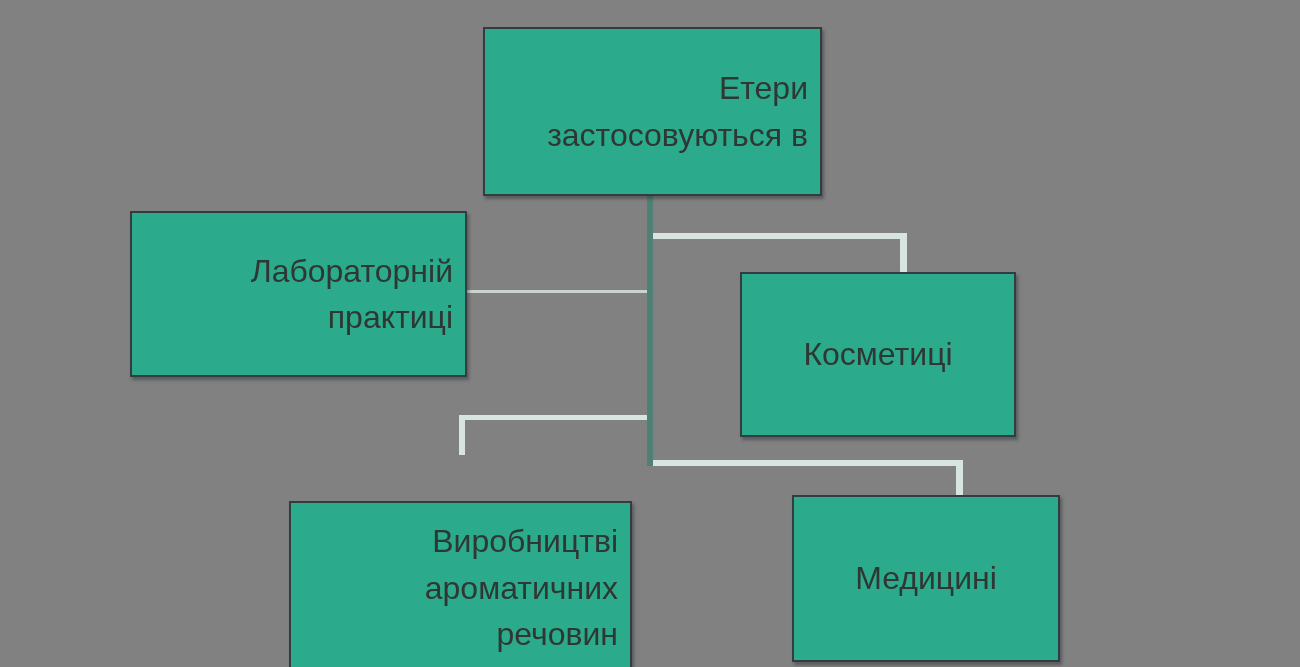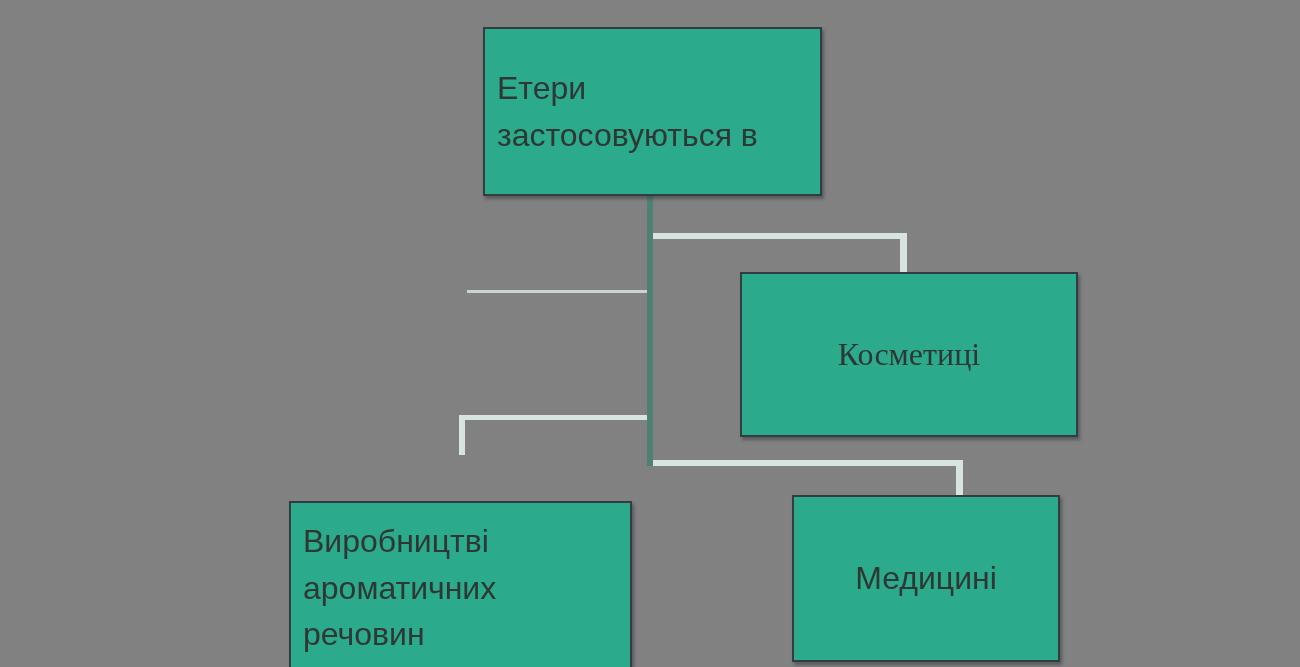--- a/index.html
+++ b/index.html
@@ -15,21 +15,21 @@
     overflow:hidden;
   }
   .node{
     position:absolute;
     background:var(--box_fill,#2bab8b);
     border:2px solid var(--box_border,#333d40);
     box-shadow:2px 3px 3px rgba(40,45,50,0.45);
     display:flex;
     align-items:center;
     justify-content:center;
-    text-align:left;
+    text-align:right;
     color:var(--text,#2f3735);
     font-size:32px;
     line-height:1.45;
     padding:0 12px;
     box-sizing:border-box;
   }
   .conn{position:absolute;}
   .conn.dark{background:var(--connector_dark,#4e8173);}
   .conn.light{background:var(--connector_light,#d8e4df);}
   .conn.thin{background:var(--connector_thin,#c9d4cf);}
@@ -45,22 +45,25 @@
   <div class="conn thin" style="left:467px; top:290px; width:180px; height:3px;"></div>
   <div class="conn light" style="left:459px; top:415px; width:188px; height:5px;"></div>
   <div class="conn light" style="left:459px; top:415px; width:6px;  height:40px;"></div>
   <div class="conn light" style="left:653px; top:460px; width:310px; height:6px;"></div>
   <div class="conn light" style="left:956px; top:460px; width:7px;  height:37px;"></div>
 
   <div class="node" style="left:483px; top:27px; width:339px; height:169px;">
     <span>Етери застосовуються в</span>
   </div>
 
+  <div class="node" style="left:130px; top:211px; width:337px; height:166px;">
+    <span>Лабораторній практиці</span>
+  </div>
 
-  <div class="node" style="left:740px; top:272px; width:338px; height:165px;font-family:Liberation Serif, serif;">
+  <div class="node" style="left:740px; top:272px; width:276px; height:165px;">
     <span>Косметиці</span>
   </div>
 
   <div class="node" style="left:289px; top:453px; width:343px; height:174px;margin-top:48px;">
     <span>Виробництві ароматичних речовин</span>
   </div>
 
   <div class="node" style="left:792px; top:495px; width:268px; height:167px;">
     <span>Медицині</span>
   </div>

